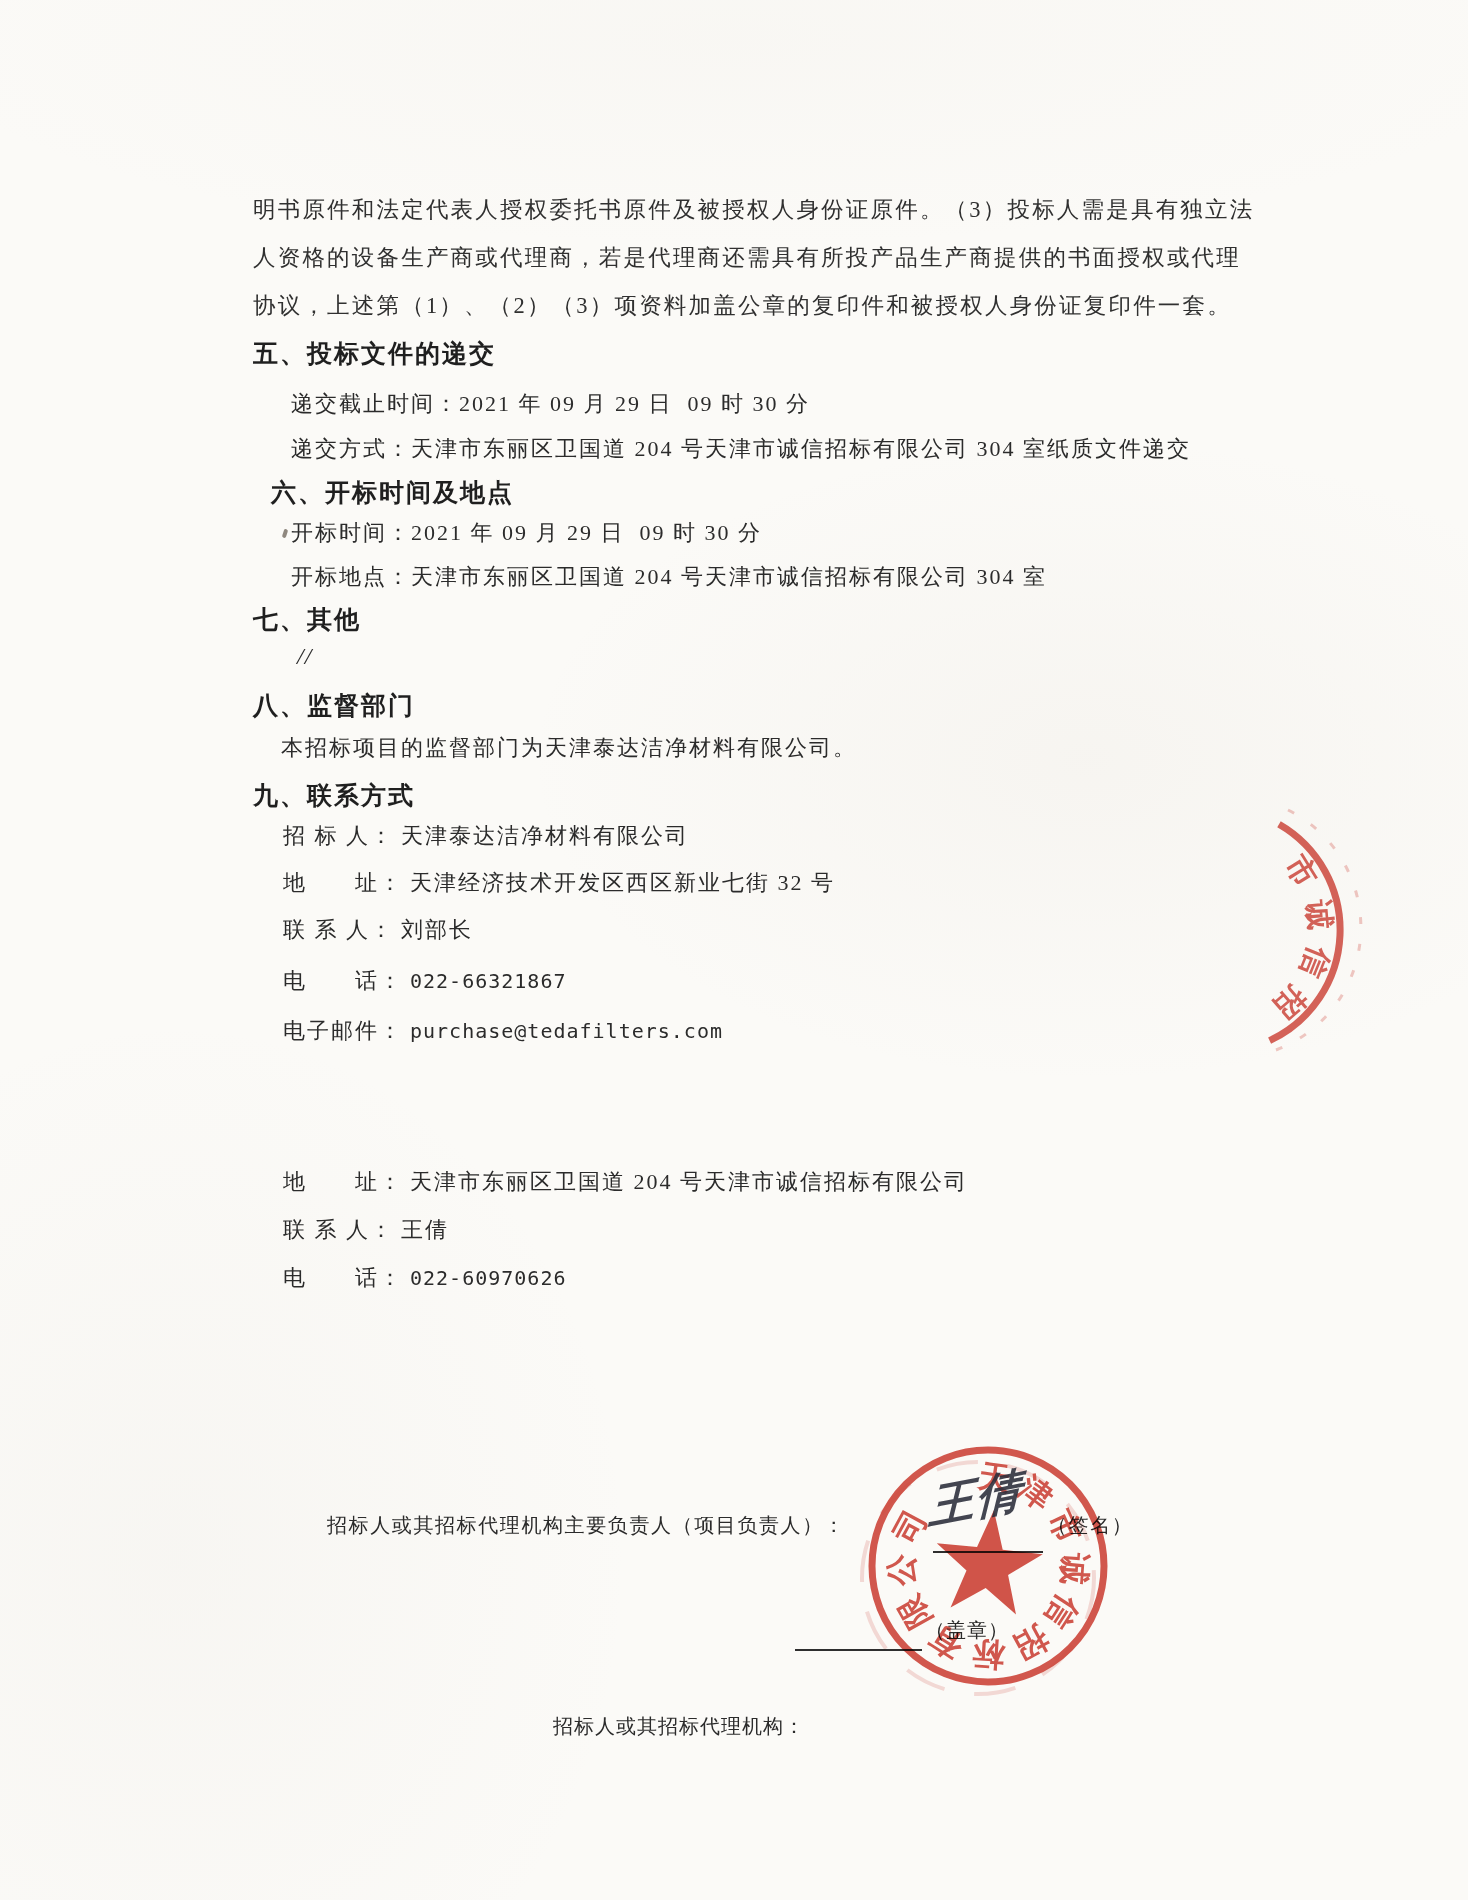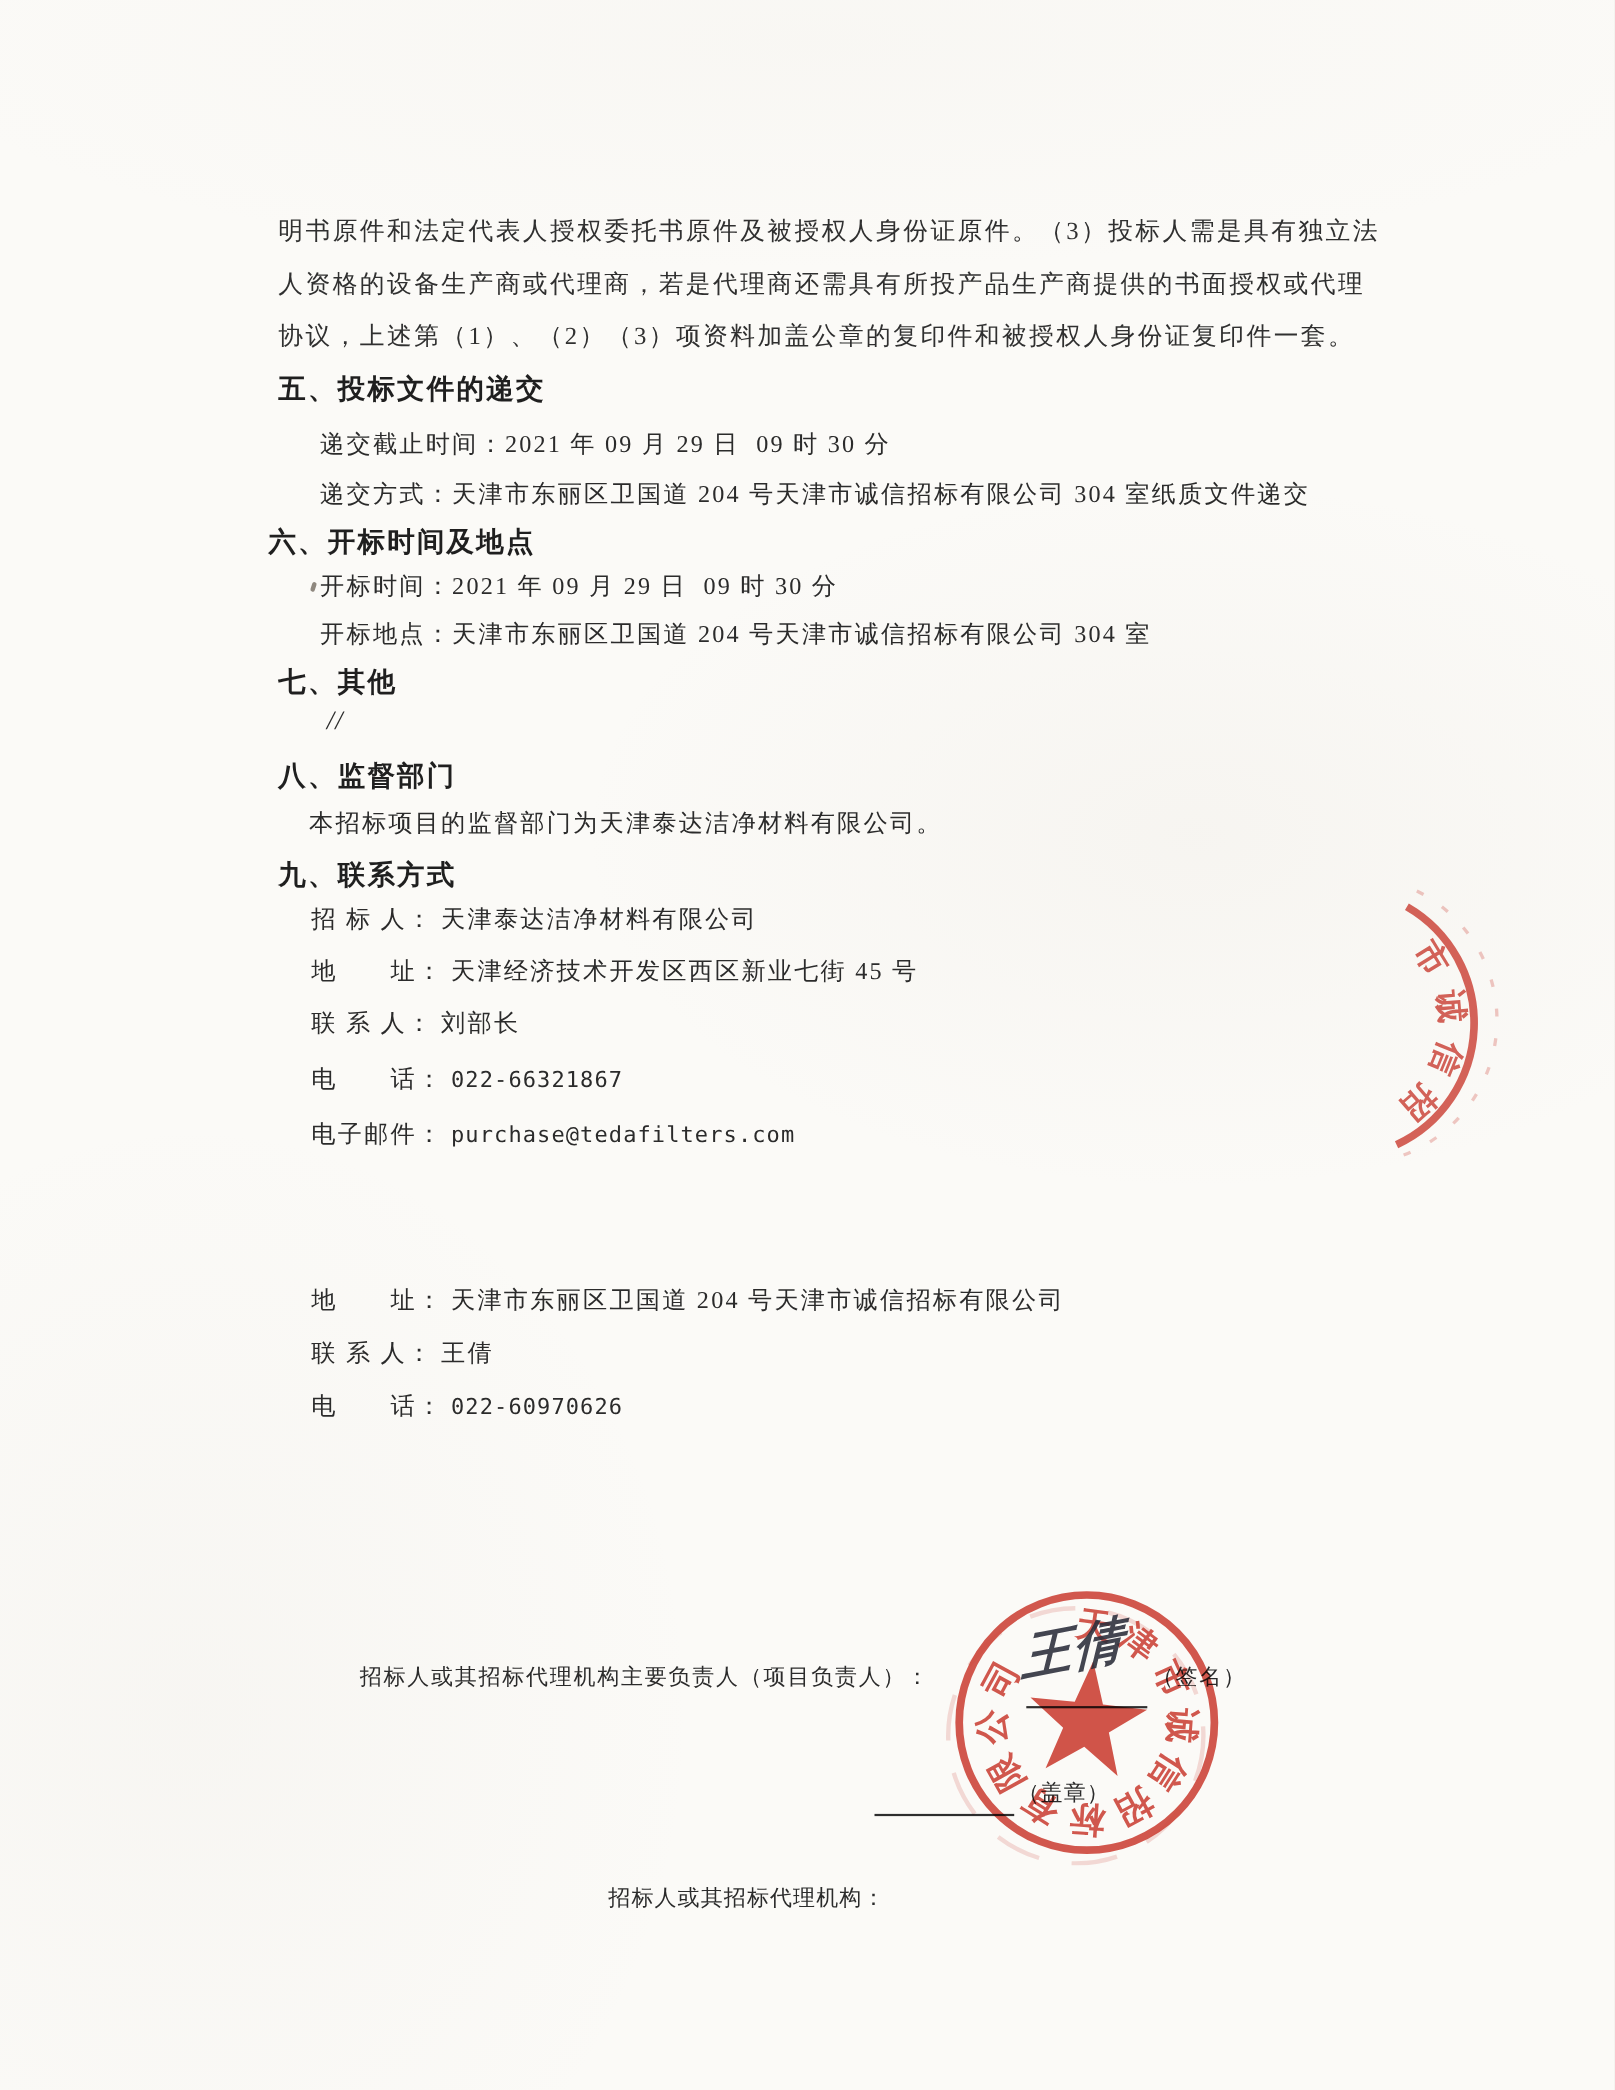--- a/index.html
+++ b/index.html
@@ -48,34 +48,34 @@
 <div class="page">
 
   <div class="ln intro" style="left:253px;top:196px">明书原件和法定代表人授权委托书原件及被授权人身份证原件。（3）投标人需是具有独立法</div>
   <div class="ln intro" style="left:253px;top:244px">人资格的设备生产商或代理商，若是代理商还需具有所投产品生产商提供的书面授权或代理</div>
   <div class="ln intro" style="left:253px;top:292px">协议，上述第（1）、（2）（3）项资料加盖公章的复印件和被授权人身份证复印件一套。</div>
 
   <div class="hd" style="left:253px;top:337px">五、投标文件的递交</div>
   <div class="ln" style="left:291px;top:390px">递交截止时间：2021 年 09 月 29 日  09 时 30 分</div>
   <div class="ln" style="left:291px;top:435px">递交方式：天津市东丽区卫国道 204 号天津市诚信招标有限公司 304 室纸质文件递交</div>
 
-  <div class="hd" style="left:244px;top:476px">六、开标时间及地点</div>
+  <div class="hd" style="left:271px;top:476px">六、开标时间及地点</div>
   <div class="ln" style="left:291px;top:519px">开标时间：2021 年 09 月 29 日  09 时 30 分</div>
   <div class="ln" style="left:291px;top:563px">开标地点：天津市东丽区卫国道 204 号天津市诚信招标有限公司 304 室</div>
 
   <div class="hd" style="left:253px;top:603px">七、其他</div>
   <div class="ln slashes" style="left:297px;top:641px">//</div>
 
   <div class="hd" style="left:253px;top:689px">八、监督部门</div>
   <div class="ln" style="left:281px;top:734px">本招标项目的监督部门为天津泰达洁净材料有限公司。</div>
 
   <div class="hd" style="left:253px;top:779px">九、联系方式</div>
 
   <div class="ln" style="left:283px;top:822px"><span class="lbl">招 标 人：</span><span class="val">天津泰达洁净材料有限公司</span></div>
-  <div class="ln" style="left:283px;top:869px"><span class="lbl">地　　址：</span><span class="val">天津经济技术开发区西区新业七街 45 号</span></div>
+  <div class="ln" style="left:283px;top:869px"><span class="lbl">地　　址：</span><span class="val">天津经济技术开发区西区新业七街 32 号</span></div>
   <div class="ln" style="left:283px;top:916px"><span class="lbl">联 系 人：</span><span class="val">刘部长</span></div>
   <div class="ln" style="left:283px;top:967px"><span class="lbl">电　　话：</span><span class="val mono">022-66321867</span></div>
   <div class="ln" style="left:283px;top:1017px"><span class="lbl">电子邮件：</span><span class="val mono">purchase@tedafilters.com</span></div>
 
   <div class="ln" style="left:283px;top:1168px"><span class="lbl">地　　址：</span><span class="val">天津市东丽区卫国道 204 号天津市诚信招标有限公司</span></div>
   <div class="ln" style="left:283px;top:1216px"><span class="lbl">联 系 人：</span><span class="val">王倩</span></div>
   <div class="ln" style="left:283px;top:1264px"><span class="lbl">电　　话：</span><span class="val mono">022-60970626</span></div>
 
   <div class="ln sigline1" style="left:327px;top:1513px">招标人或其招标代理机构主要负责人（项目负责人）：</div>
   <div class="underline" style="left:933px;top:1551px;width:110px"></div>

